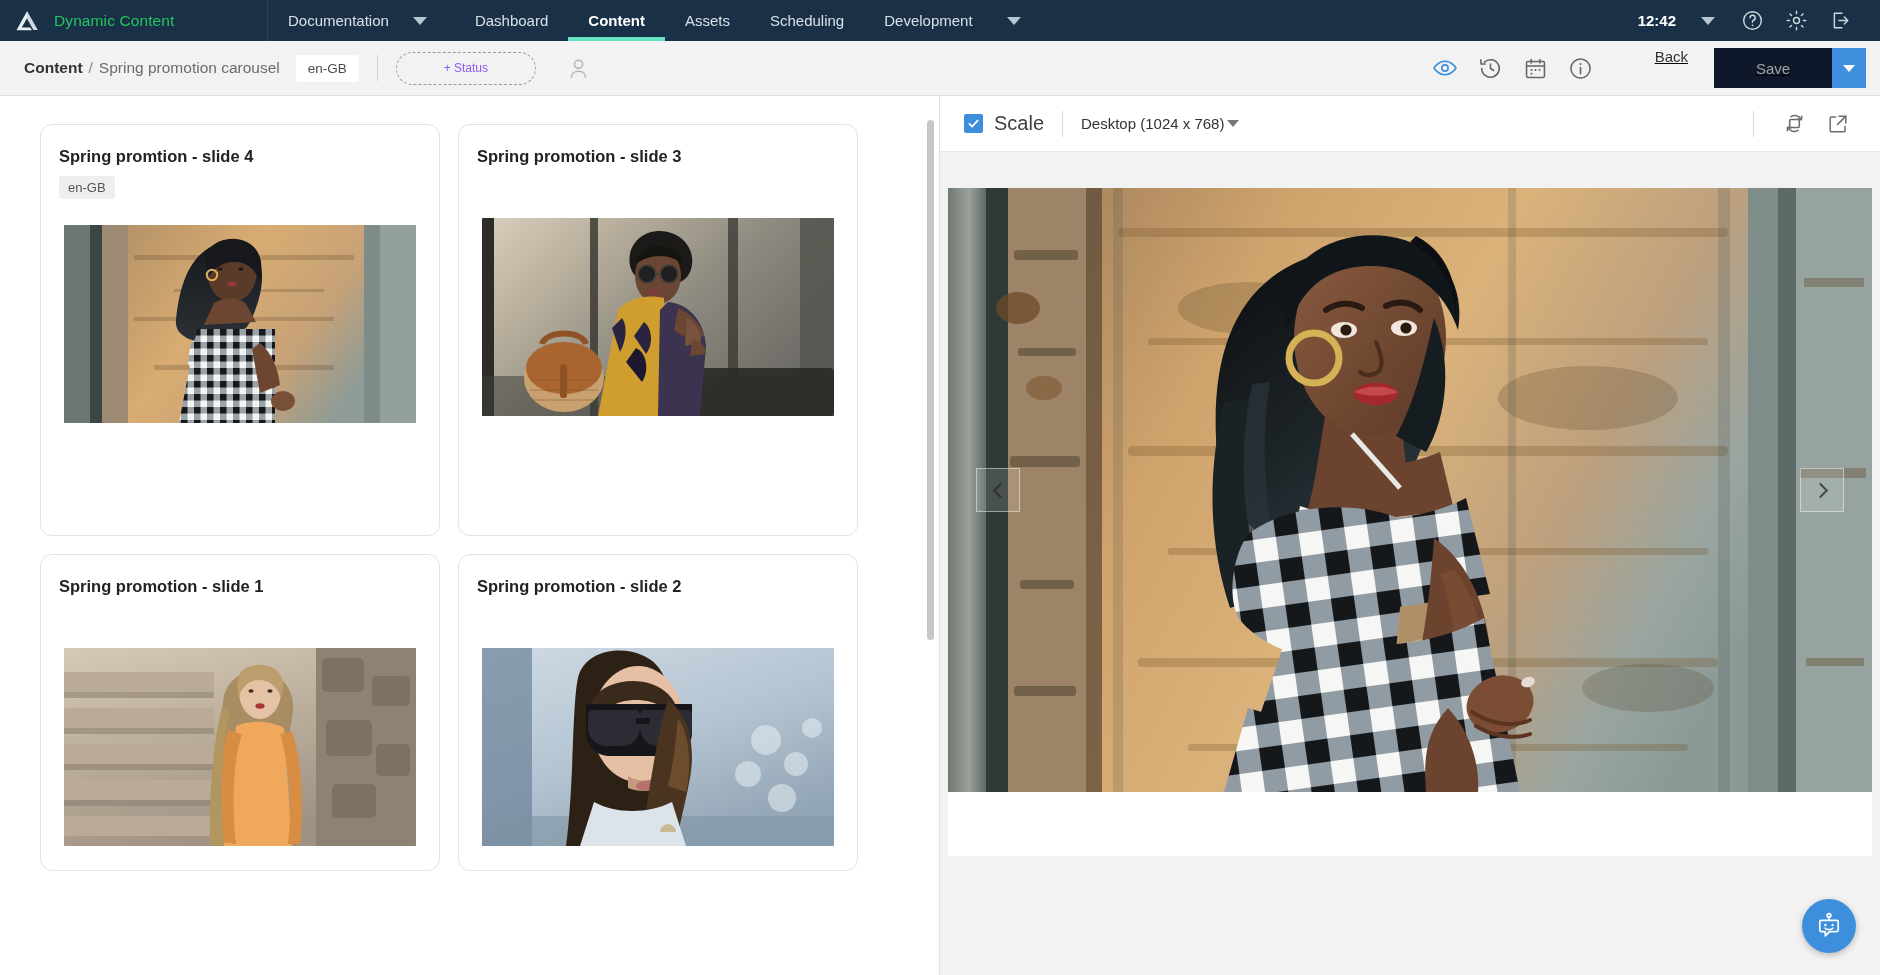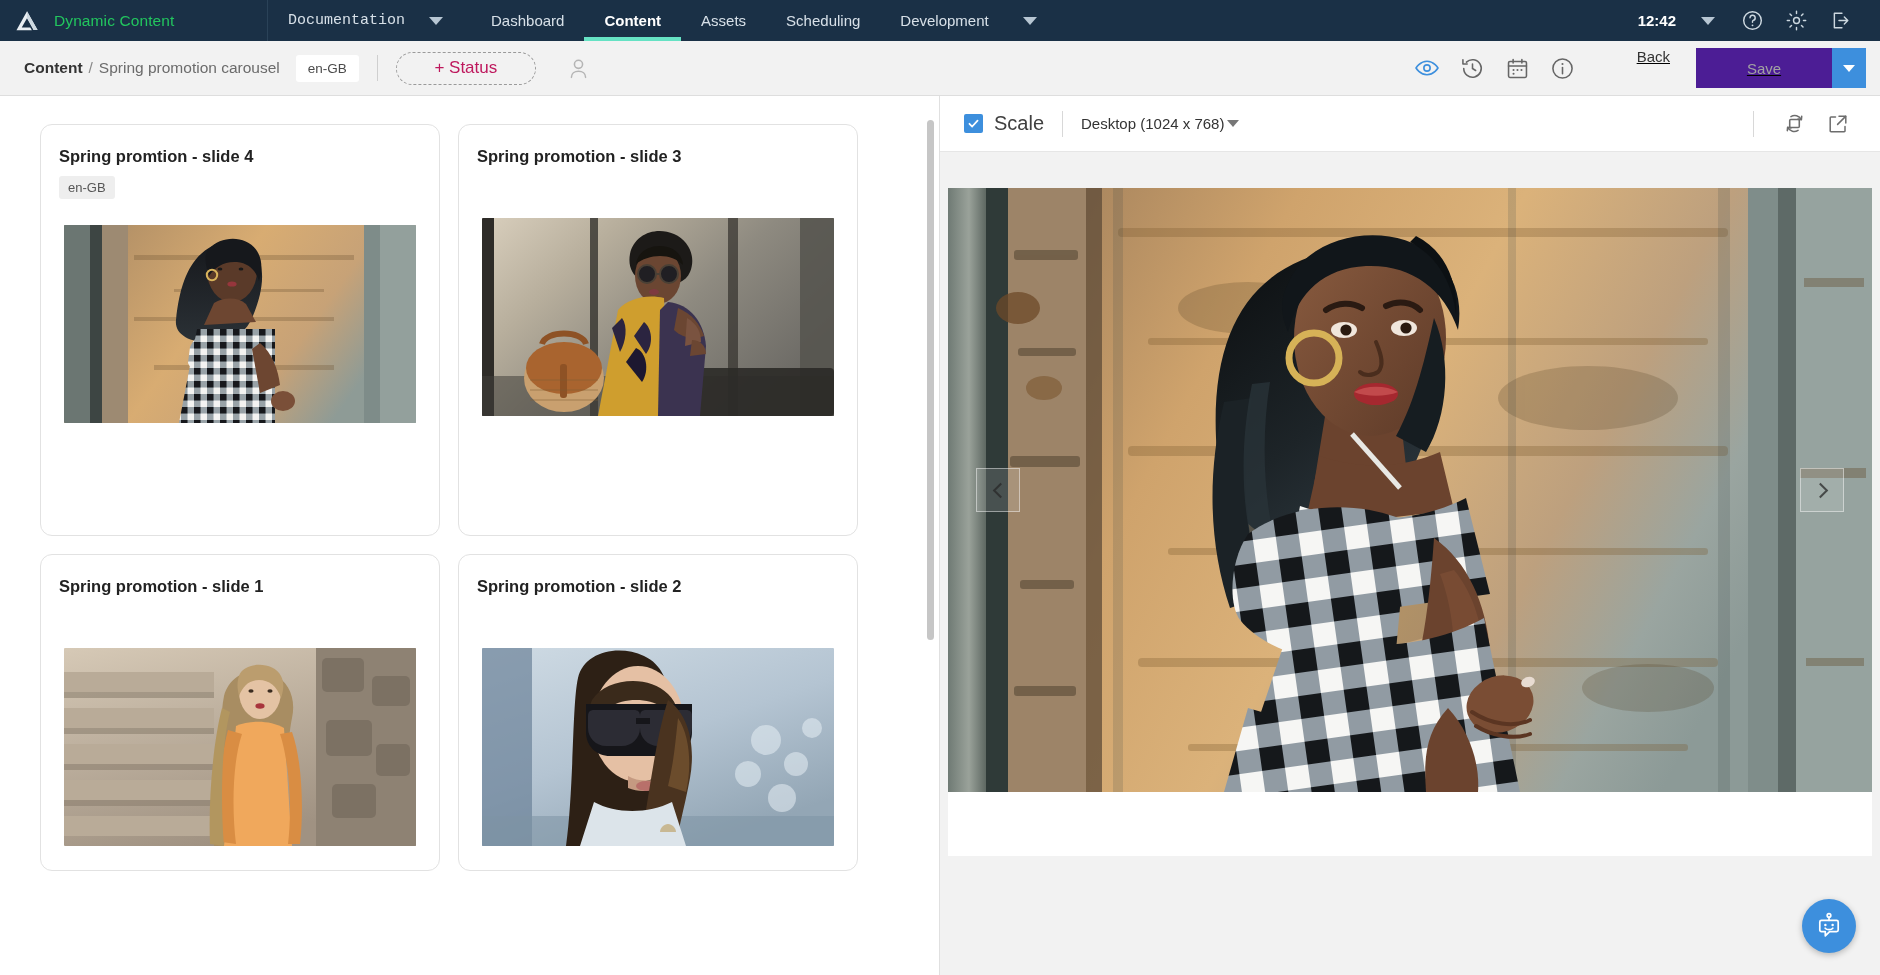--- a/index.html
+++ b/index.html
@@ -32,21 +32,21 @@
   .navgroup { display: flex; align-items: stretch; }
   .navitem {
     display: flex; align-items: center;
     padding: 0 20px;
     font-size: 15px;
     color: #d7e0e8;
     position: relative;
     cursor: pointer;
     white-space: nowrap;
   }
-  .navitem.docs { padding-right: 10px; font-family: Liberation Mono, monospace; }
+  .navitem.docs { padding-right: 10px; }
   .navitem.active { color: #ffffff; font-weight: bold; }
   .navitem.active::after {
     content: "";
     position: absolute; left: 0; right: 0; bottom: 0;
     height: 4px; background: #66e2c4;
   }
   .caret {
     width: 0; height: 0;
     border-left: 7px solid transparent;
     border-right: 7px solid transparent;
@@ -90,22 +90,22 @@
     font-size: 13.5px;
     color: #4a4a4a;
   }
   .vdivider { width: 1px; height: 26px; background: #cfcfcf; margin: 0 18px; }
   .status-btn {
     border: 1px dashed #9a9a9a;
     border-radius: 19px;
     height: 33px;
     min-width: 140px;
     display: flex; align-items: center; justify-content: center;
-    font-size: 17px;
-    color: #be185d;
+    font-size: 12px;
+    color: #8b5cf6;
     cursor: pointer;
     background: transparent;
     padding: 0 22px;
     text-align: right;
   }
   .avatar-icon { margin-left: 30px; cursor: pointer; display:flex; }
 
   .crumb-right { margin-left: auto; display: flex; align-items: flex-start; text-decoration: underline; }
   .act-icon {
     width: 45px; height: 40px;
@@ -113,22 +113,22 @@
     cursor: pointer;
   }
   .back-btn {
     font-size: 15px; color: #333;
     padding: 0 26px 0 52px;
     cursor: pointer;
     background: none; border: none;
     font-family: inherit;
   }
   .save-btn {
-    width: 136px; height: 40px;
-    background: #4c1d95;
+    width: 118px; height: 40px;
+    background: #0f172a;
     color: #a2a2a2;
     border: none;
     font-size: 15px;
     font-family: inherit;
     cursor: default;
   }
   .save-caret {
     width: 34px; height: 40px;
     background: #3d8fdd;
     display: flex; align-items: center; justify-content: center;

